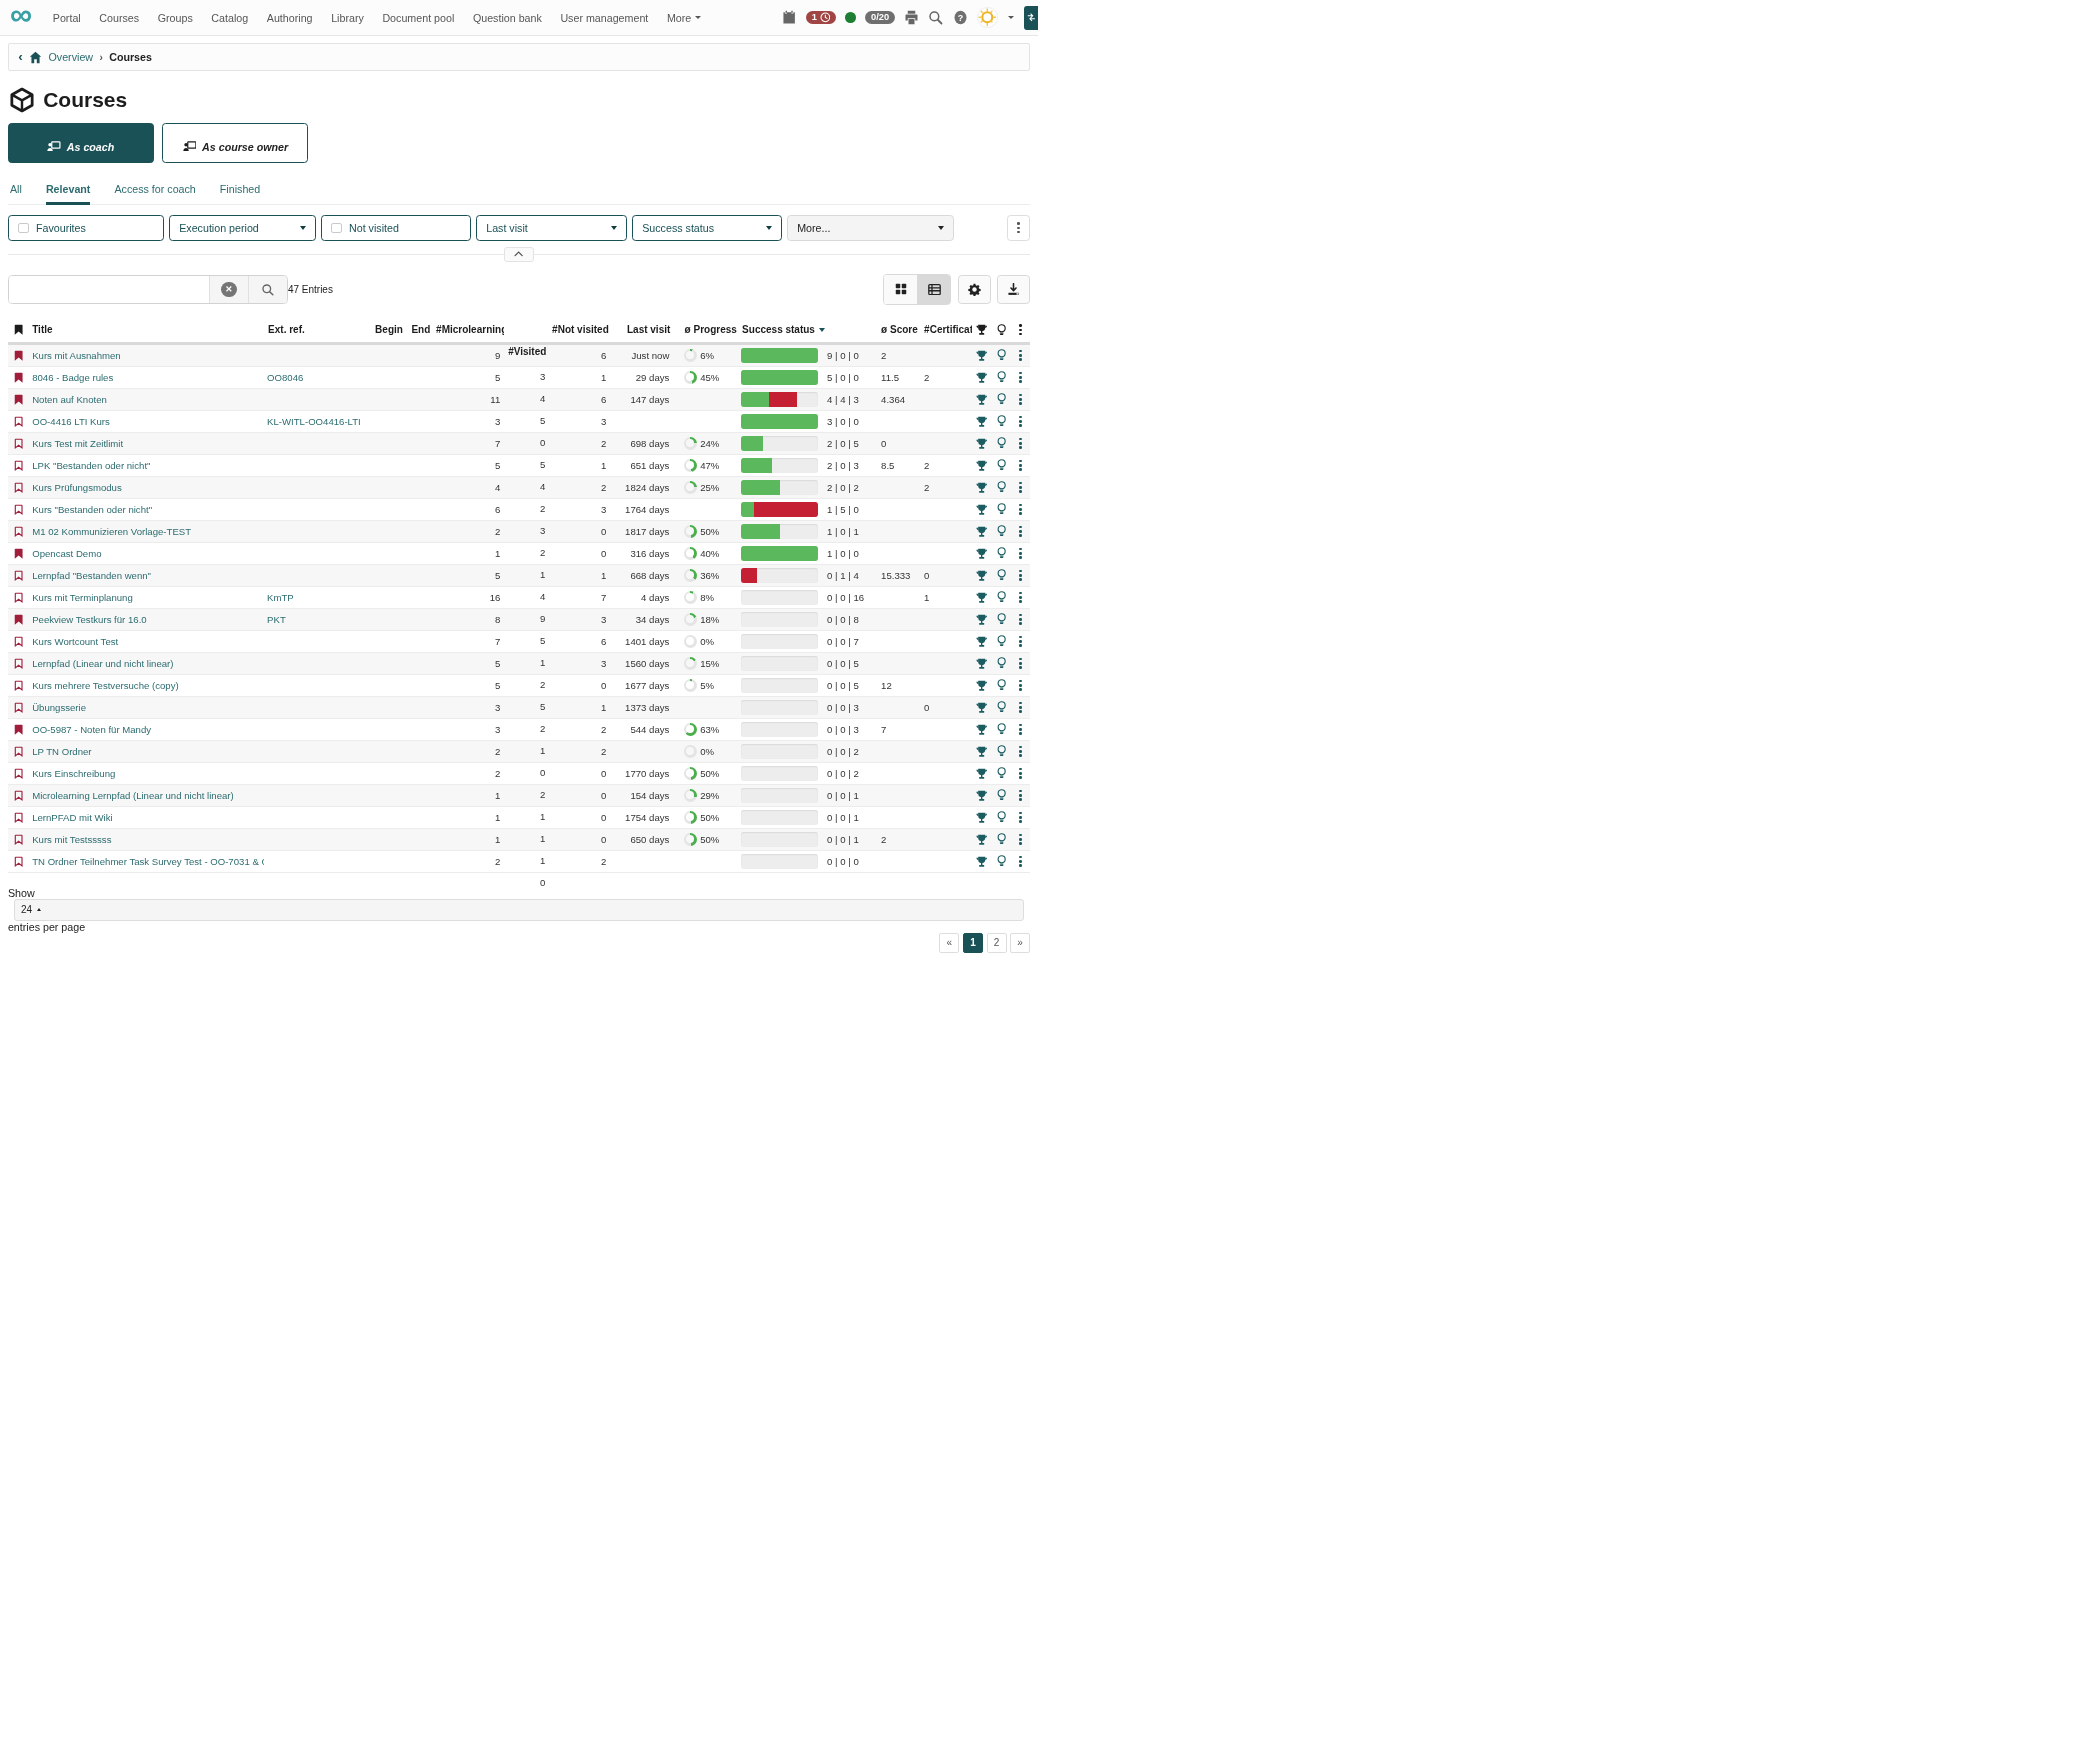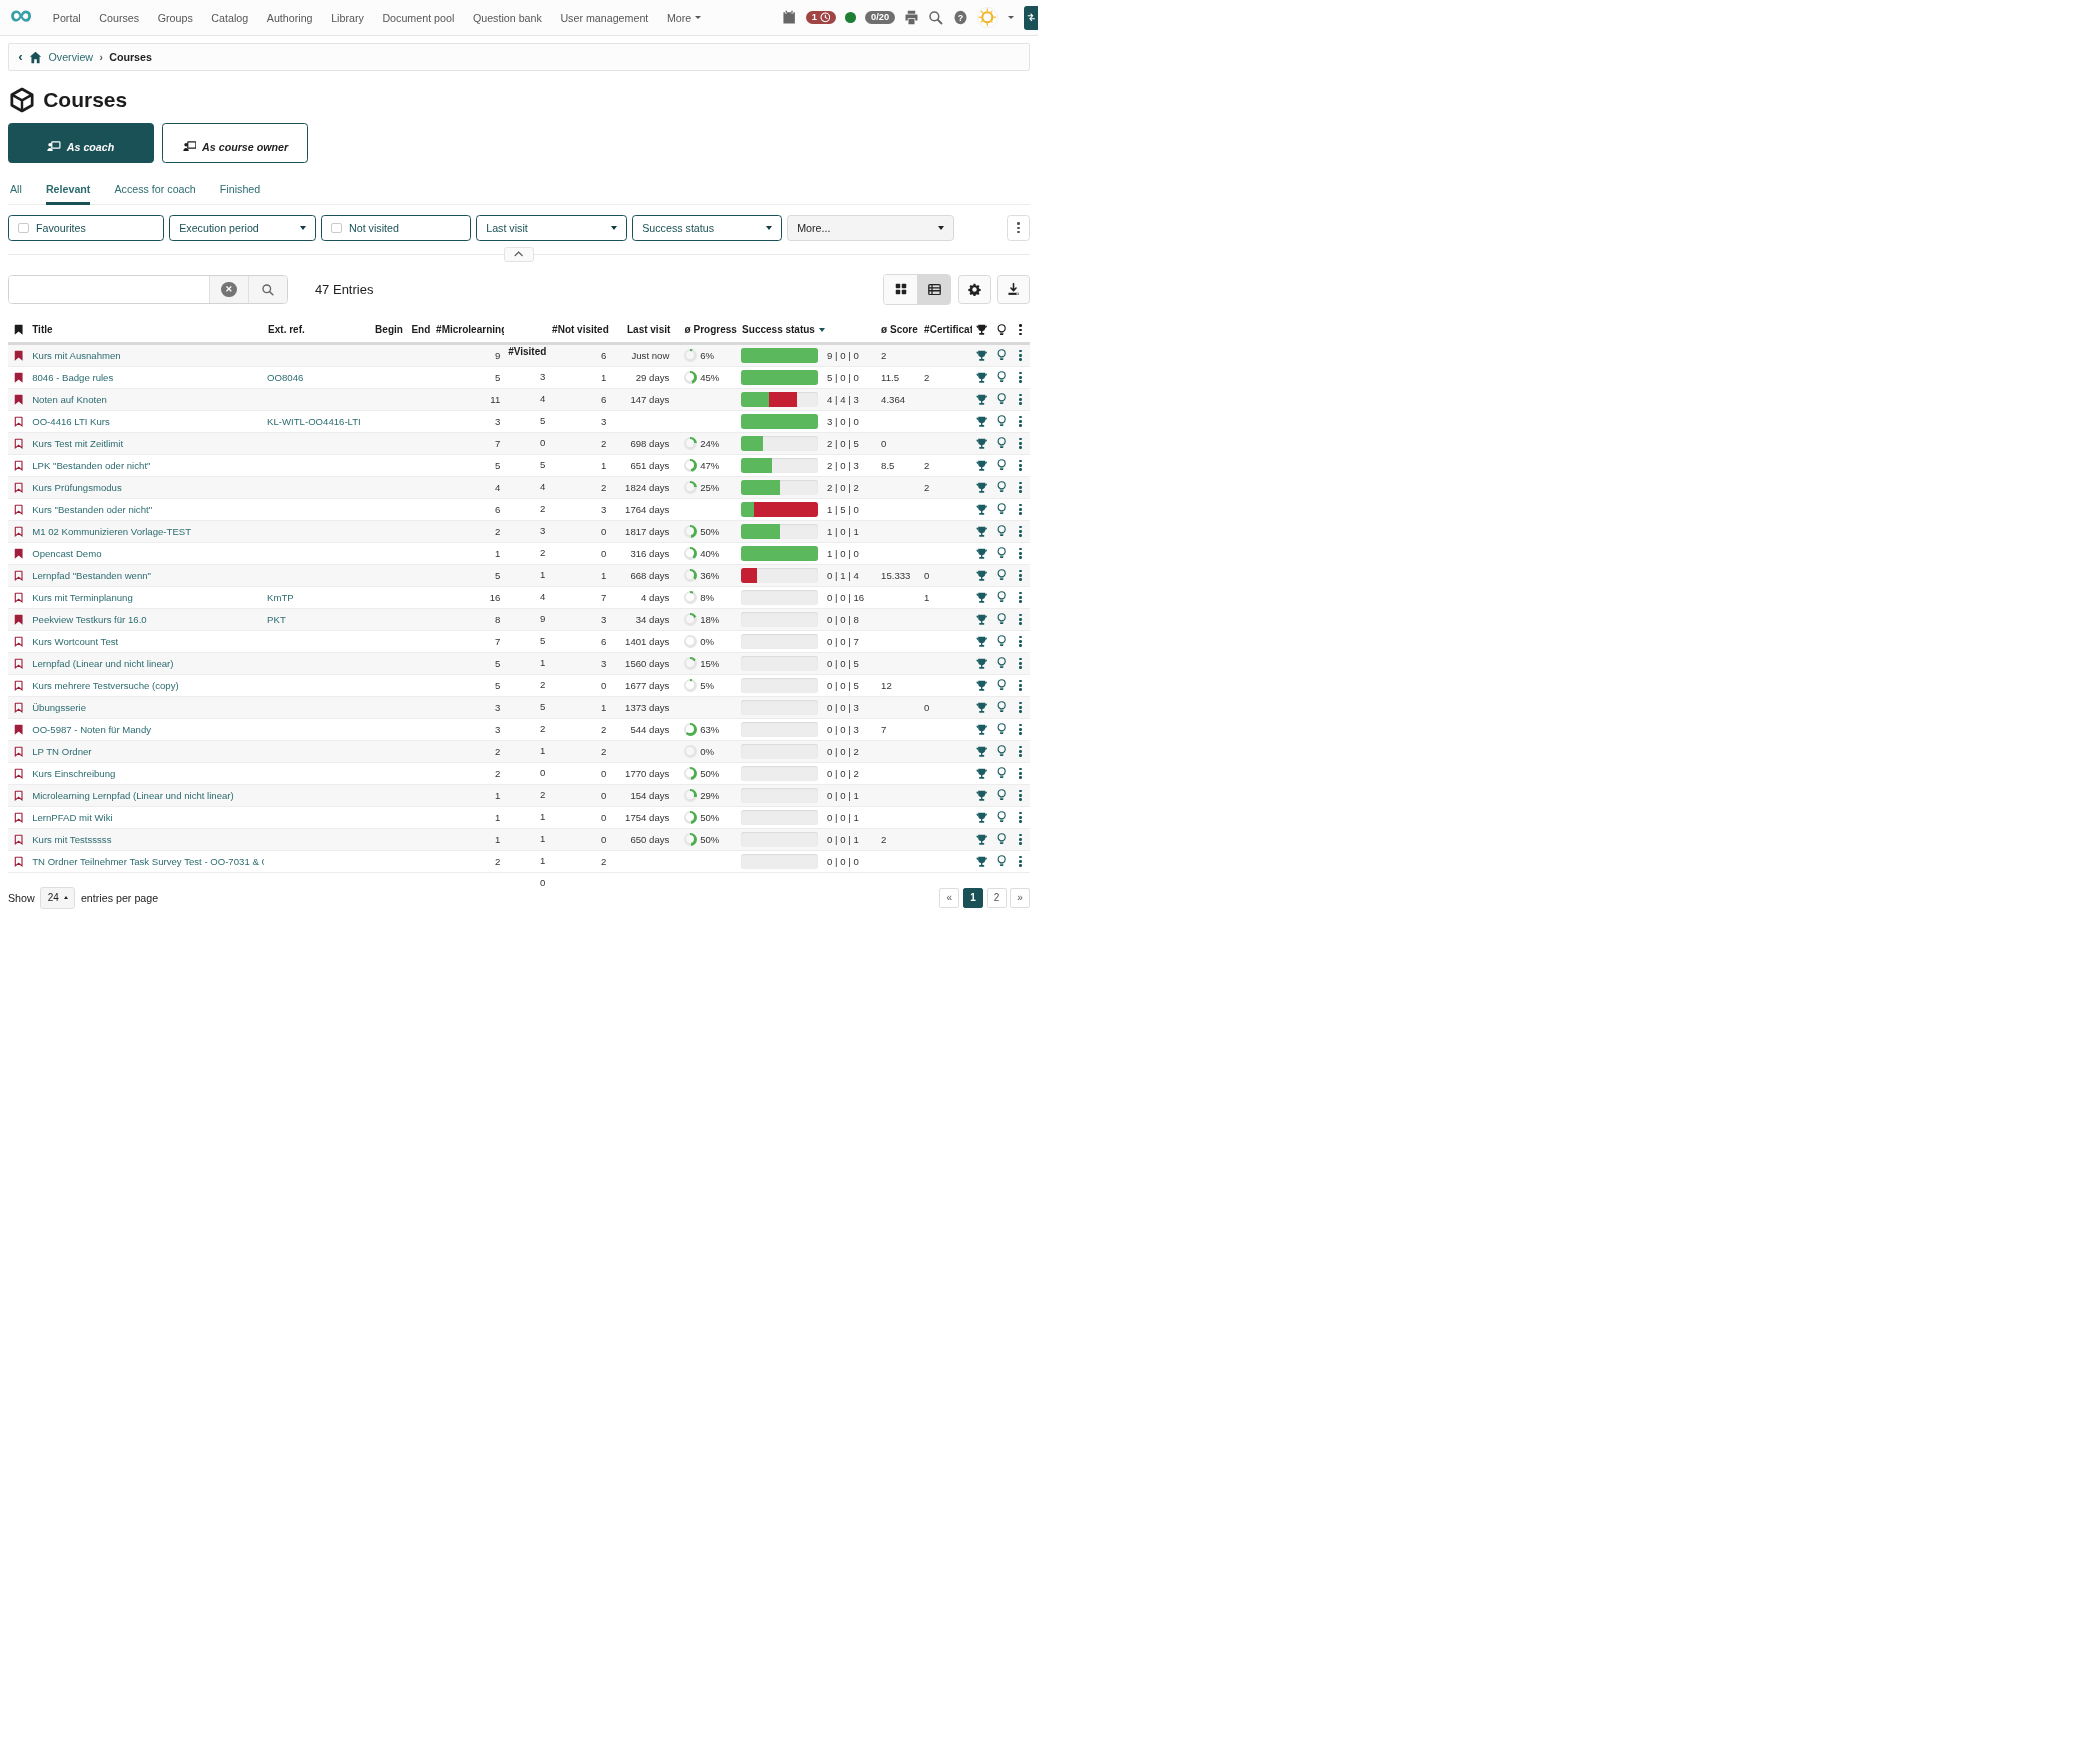--- a/index.html
+++ b/index.html
@@ -57,21 +57,21 @@
   .collapse-wrap { position:relative; height:15.7px; margin:5.7px 7.9px 0 7.9px; }
   .collapse-wrap::before { content:""; position:absolute; top:7.1px; left:0; right:0; height:0.7px; background:#e8e8e8; }
   .collapse-btn { position:absolute; left:50%; transform:translateX(-50%); top:0; width:30px; height:15px; background:#fafafa; border:0.7px solid #e3e3e3; border-radius:2.9px; display:flex; align-items:center; justify-content:center; color:#555; font-size:8.6px; cursor:pointer; }
 
   
   .search-row { display:flex; align-items:center; margin:11.4px 7.9px 0 7.9px; }
   .search-box { width:280px; height:29px; border:0.7px solid #d2d2d2; border-radius:4.3px; display:flex; overflow:hidden; background:#fff; }
   .search-input { flex:1; border:none; outline:none; padding:0 7.1px; font-size:10px; font-family:inherit; background:#fff; }
   .search-seg { width:39px; background:#f5f5f5; border-left:0.7px solid #e0e0e0; display:flex; align-items:center; justify-content:center; cursor:pointer; }
   .clear-circle { width:15.7px; height:15.7px; border-radius:50%; background:#757575; color:#fff; font-size:8.6px; font-weight:bold; display:flex; align-items:center; justify-content:center; }
-  .entries-count { margin-left:27px; font-size:13px; color:#222; }
+  .entries-count { font-size:10px; color:#222; }
   .view-group { margin-left:auto; display:flex; align-items:center; gap:6.4px; }
   .btn-pair { display:flex; border:0.7px solid #d9d9d9; border-radius:3.6px; overflow:hidden; }
   .vbtn { width:33px; height:29px; background:#fafafa; display:flex; align-items:center; justify-content:center; cursor:pointer; color:#222; }
   .vbtn + .vbtn { border-left:0.7px solid #d9d9d9; }
   .vbtn.pressed { background:#d9d9d9; }
   .sq-btn { width:33px; height:29px; border:0.7px solid #d9d9d9; border-radius:3.6px; background:#fafafa; display:flex; align-items:center; justify-content:center; cursor:pointer; color:#222; }
 
   
   .tablewrap { margin:13px 7.9px 0 7.9px; }
   .thead { display:flex; align-items:center; height:27px; font-weight:bold; font-size:10px; color:#1c1c1c; border-bottom:3.6px solid #d9d9d9; }
@@ -104,21 +104,21 @@
   .trow:nth-child(odd) .ring::after { background:#f7f7f7; }
 
   .sbar { width:77px; height:15px; border-radius:2.9px; background:#ededed; overflow:hidden; display:flex; box-shadow:inset 0 0.7px 1.4px rgba(0,0,0,.10); }
   .seg-g { background:#5cb85c; height:100%; }
   .seg-r { background:#c41f33; height:100%; }
 
   .vdots { display:flex; flex-direction:column; gap:1.8px; cursor:pointer; }
   .vdots i { width:2.5px; height:2.5px; border-radius:50%; background:currentColor; display:block; }
 
   
-  .foot { display:flex; align-items:center; margin:14.3px 7.9px 18.6px 7.9px; font-size:10.7px; color:#222; }
+  .foot { display:flex; margin:14.3px 7.9px 18.6px 7.9px; font-size:10.7px; color:#222;flex-direction:column; }
   .psize { margin:0 5.7px; border:0.7px solid #ddd; border-radius:2.9px; background:#f5f5f5; padding:4.3px 6.4px; display:flex; align-items:center; gap:5px; cursor:pointer; font-size:10px; }
   .caret-up { width:0; height:0; border-left:2.9px solid transparent; border-right:2.9px solid transparent; border-bottom:3.6px solid #222; }
   .pager { margin-left:auto; display:flex; gap:3.6px; }
   .pbtn { min-width:20px; height:20px; border:0.7px solid #ddd; border-radius:2.1px; background:#fff; color:#555; display:flex; align-items:center; justify-content:center; font-size:10px; cursor:pointer; padding:0 5px; }
   .pbtn.active { background:#1a5156; border-color:#1a5156; color:#fff; font-weight:bold; }
 </style>
 </head>
 <body>
 
 <div class="navbar">

